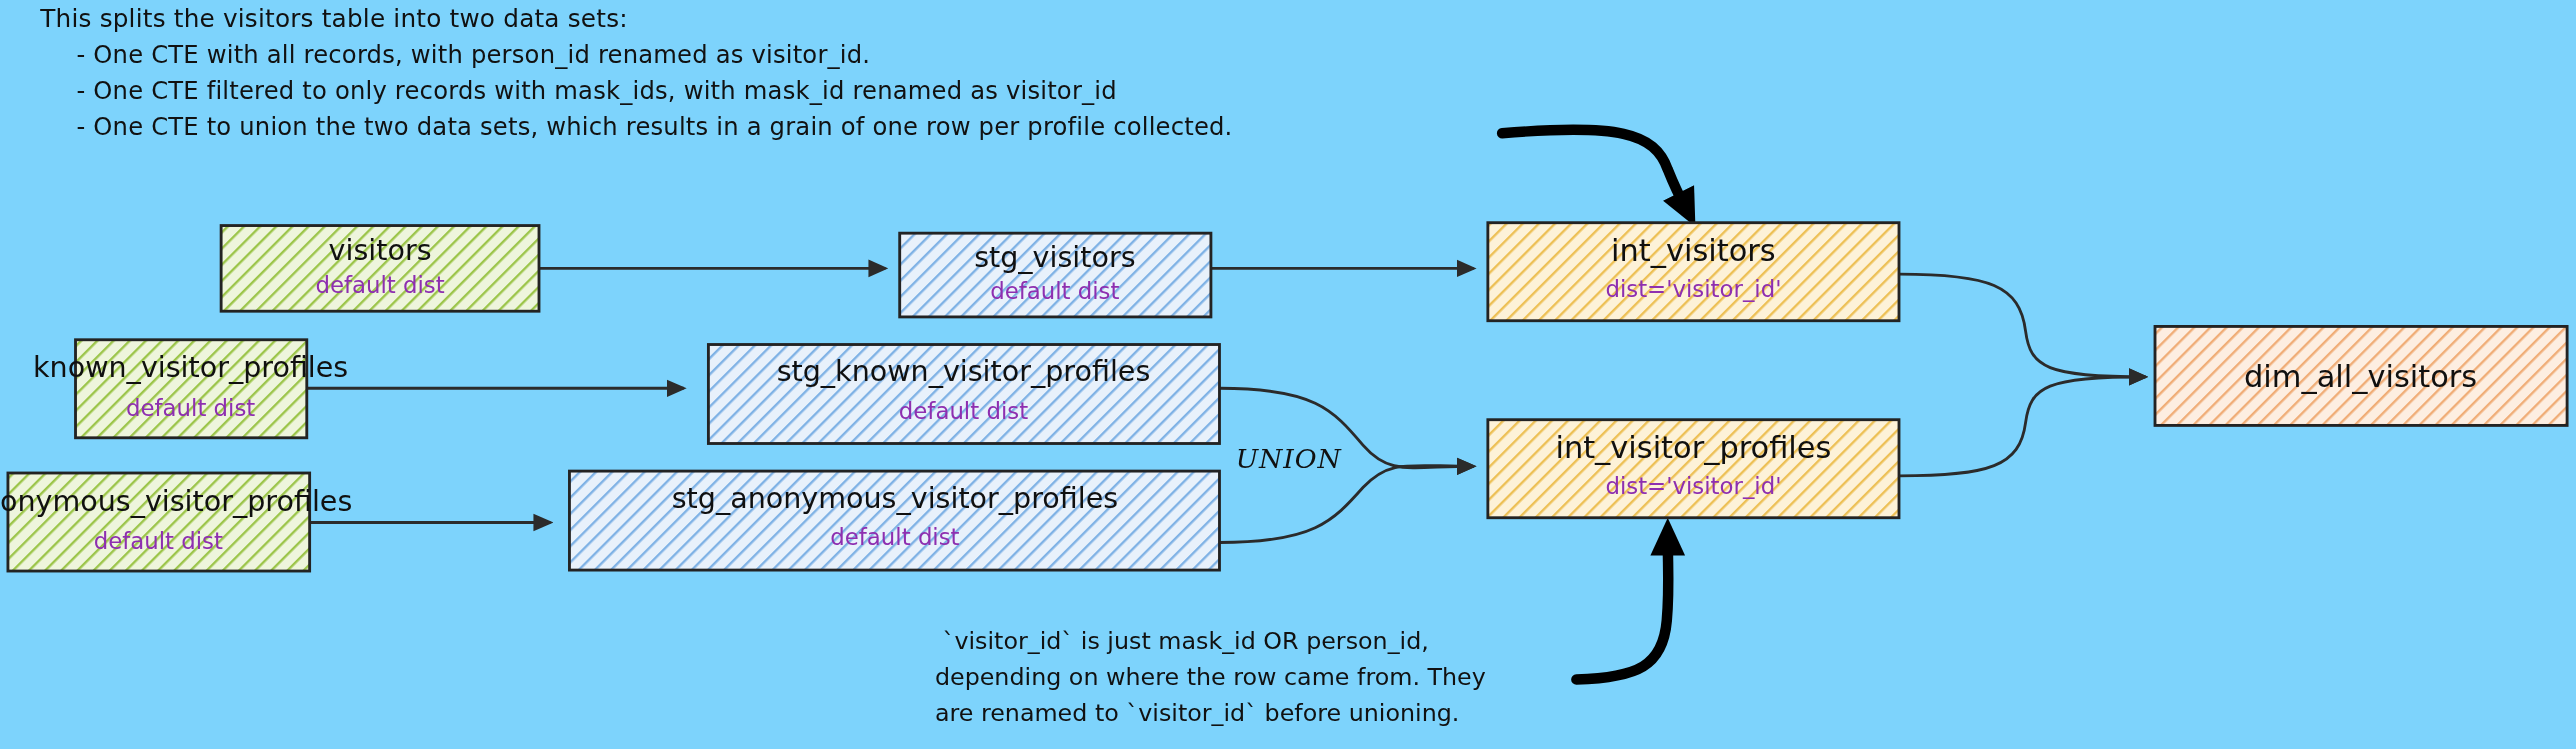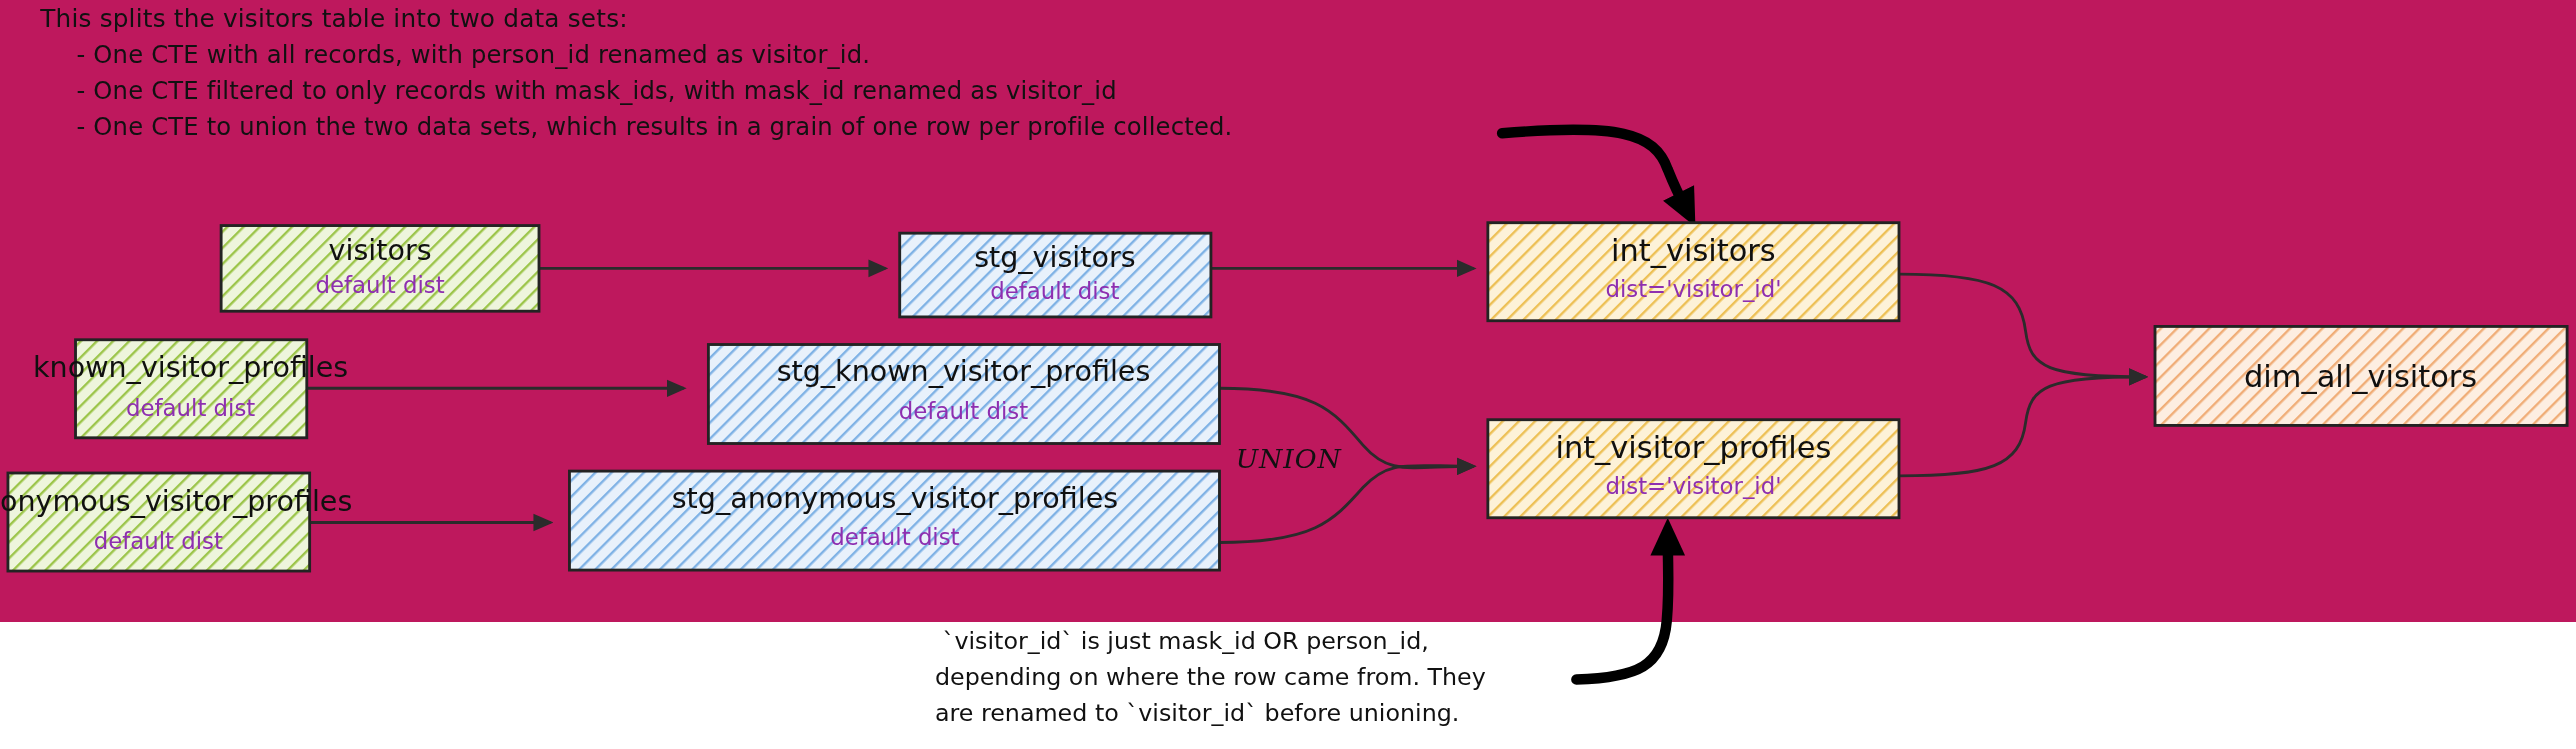--- a/index.html
+++ b/index.html
@@ -1,18 +1,18 @@
 <!DOCTYPE html>
 <html style="font-size:15.2px"><head>
 <meta charset="utf-8">
 <style>
   html,body{margin:0;padding:0;background:#ffffff;}
   body{width:2576px;height:749px;overflow:hidden;
        font-family:"DejaVu Sans","Liberation Sans",sans-serif;}
-  #stage{position:relative;width:2576px;height:622px;background:#be185d;}
+  #stage{position:relative;width:2576px;height:749px;background:#7dd3fc;}
   svg.diagram{position:absolute;left:0;top:0;width:2576px;height:749px;}
 
   .note-text{font-family:"DejaVu Sans","Liberation Sans",sans-serif;
              font-size:26px;fill:#111;letter-spacing:.2px;}
   .note-text.indent{font-size:25.5px;}
   .union-label{font-family:"DejaVu Serif","Liberation Serif",serif;
                font-style:italic;font-size:28px;fill:#111;letter-spacing:1px;}
   .callout{font-family:"DejaVu Sans","Liberation Sans",sans-serif;
            font-size:25px;fill:#111;}
 

